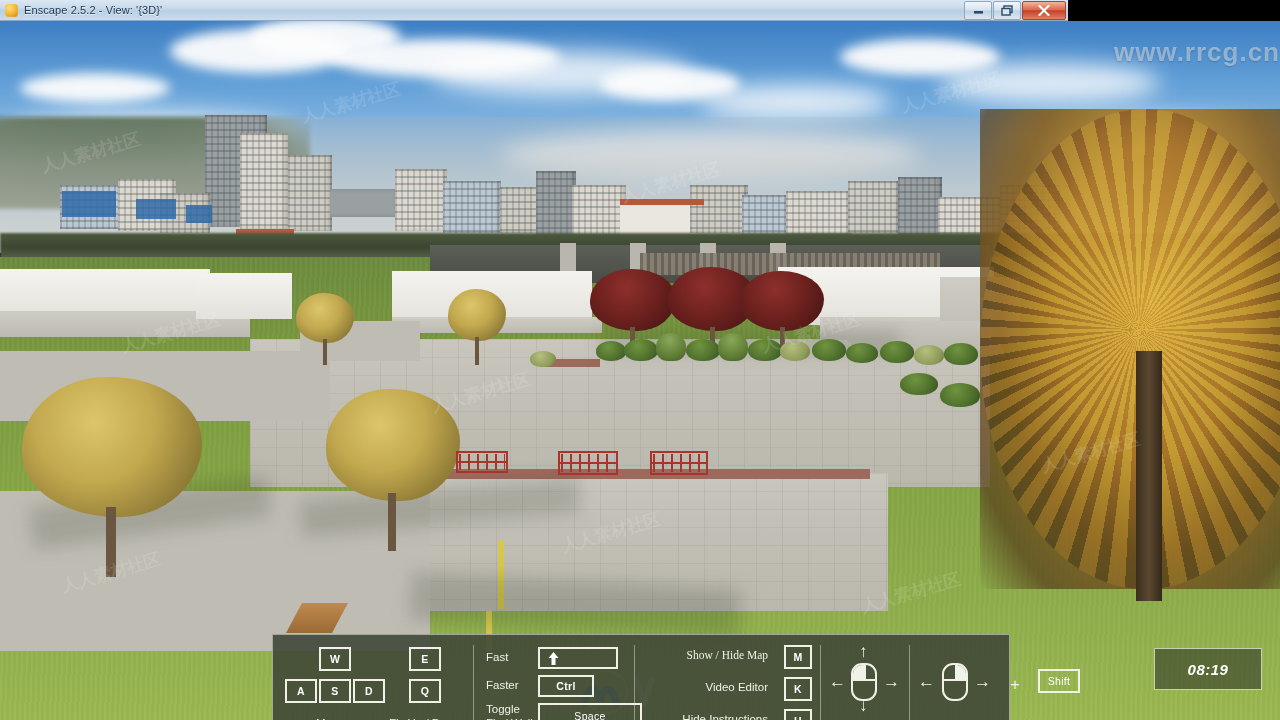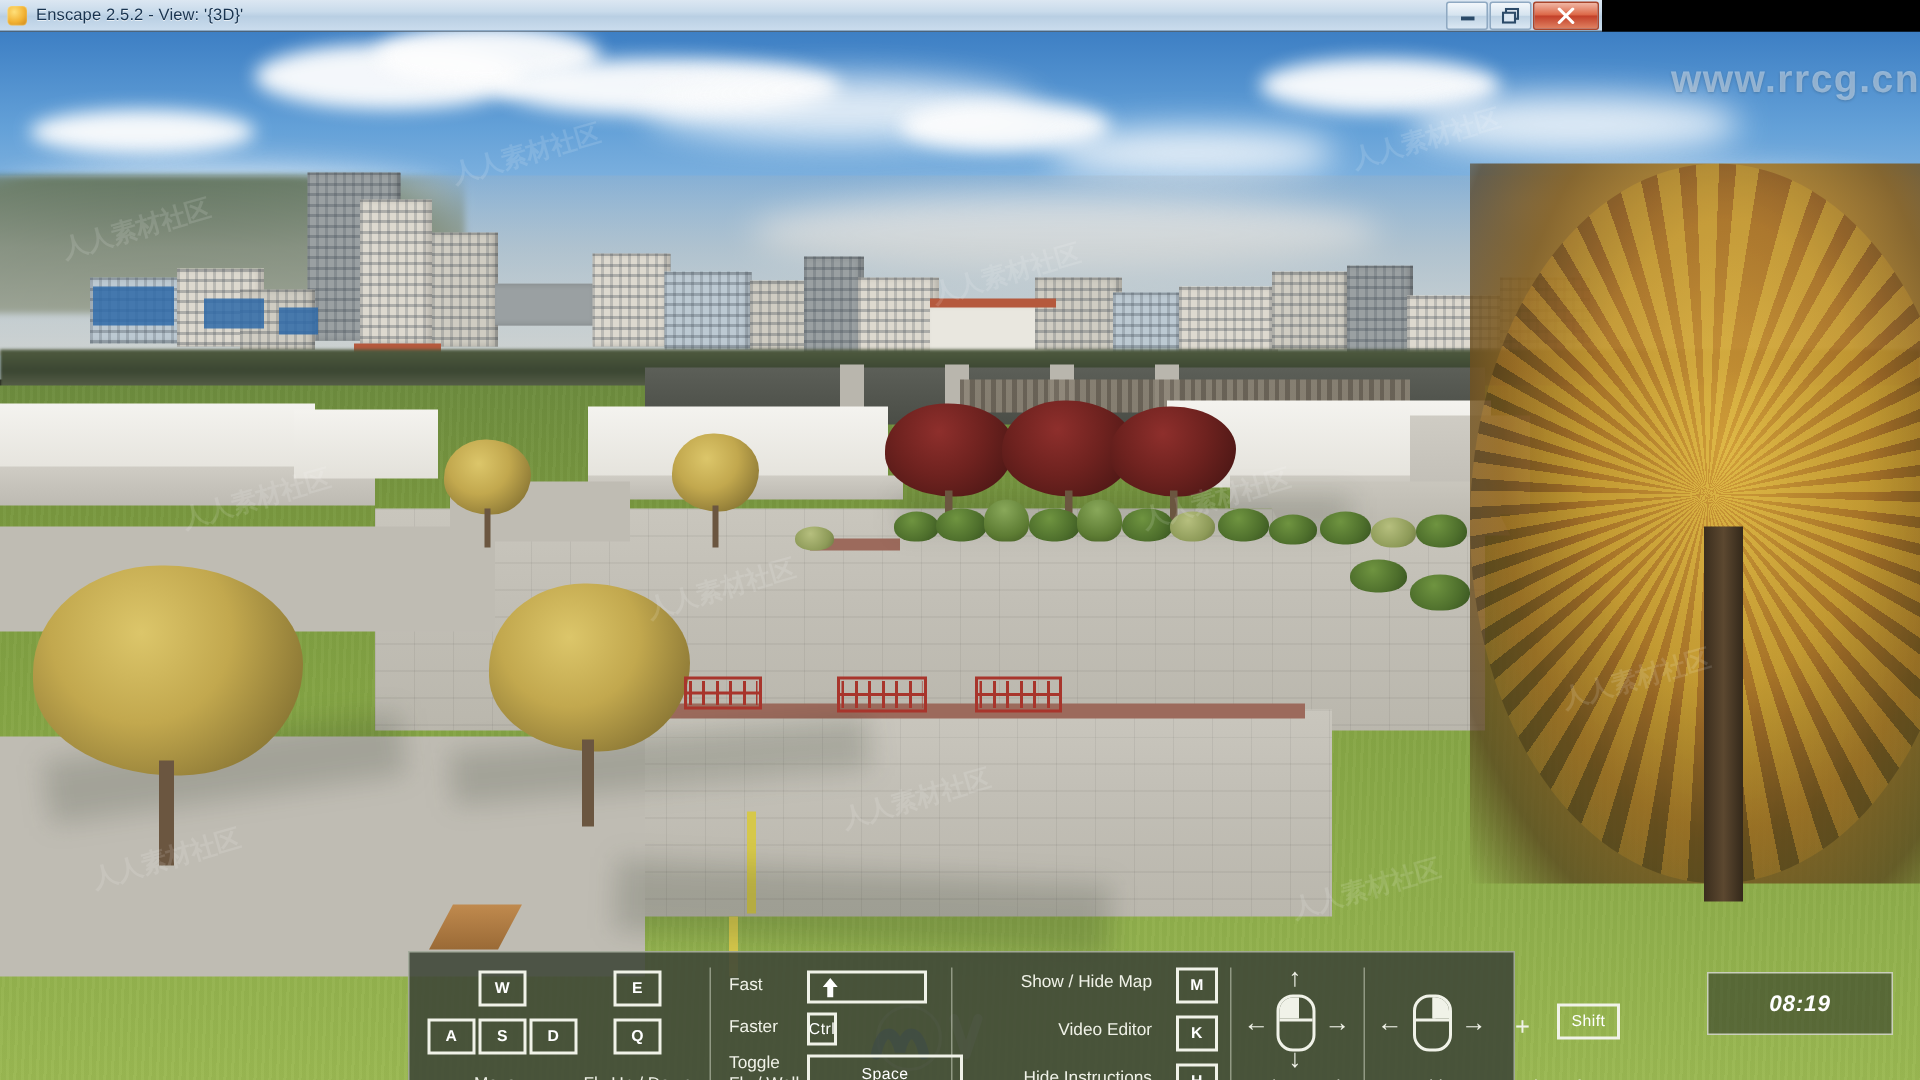--- a/index.html
+++ b/index.html
@@ -196,21 +196,21 @@
   
   .mouse { position: absolute; width: 26px; height: 38px; border: 2px solid #f0f2e8; border-radius: 11px; }
   .mouse .lbtn { position: absolute; left: 0; top: 0; width: 11px; height: 14px;
     background: #f0f2e8; border-radius: 9px 0 0 0; }
   .mouse .sep { position: absolute; left: 0; right: 0; top: 14px; height: 2px; background: #f0f2e8; }
   .mouse .vline { position: absolute; left: 11px; top: 0; width: 2px; height: 14px; background: #f0f2e8; }
   .arw { position: absolute; color: #f0f2e8; font-size: 17px; line-height: 1; }
 
   
   .tod {
-    position: absolute; right: 18px; bottom: 30px; width: 124px; height: 42px;
+    position: absolute; right: 18px; bottom: 30px; width: 108px; height: 42px;
     border: 1px solid rgba(240,242,232,.75); background: rgba(40,46,36,.55);
     display: flex; align-items: center; justify-content: center; z-index: 46;
   }
   .tod span { color: #fff; font-size: 15px; font-weight: 700; font-style: italic; letter-spacing: .5px; }
 
   .lilogo {
     position: absolute; right: 14px; bottom: 10px; z-index: 47;
     display: flex; align-items: center; color: #fff;
     font-size: 19px; font-weight: 700; letter-spacing: -.2px;
     text-shadow: 0 1px 3px rgba(0,0,0,.45);
@@ -431,31 +431,31 @@
 
       <div class="hp-col" style="width:160px;">
         <div class="rowlabel" style="left:12px;top:16px;">Fast</div>
         <div class="key" style="position:absolute;left:64px;top:12px;width:80px;height:22px;justify-content:flex-start;padding-left:8px;">
           <svg width="11" height="13" viewBox="0 0 11 13">
             <path d="M5.5 0 L10.5 6 L7.5 6 L7.5 13 L3.5 13 L3.5 6 L0.5 6 Z" fill="#ffffff"></path>
           </svg>
         </div>
 
         <div class="rowlabel" style="left:12px;top:44px;">Faster</div>
-        <div class="key" style="position:absolute;left:64px;top:40px;width:20px;height:22px;font-weight:400;">Ctrl</div>
+        <div class="key" style="position:absolute;left:64px;top:40px;width:56px;height:22px;font-weight:700;">Ctrl</div>
 
         <div class="rowlabel" style="left:12px;top:68px;">Toggle</div>
         <div class="rowlabel" style="left:12px;top:82px;">Fly / Walk</div>
         <div class="key" style="position:absolute;left:64px;top:68px;width:104px;height:26px;font-weight:400;">Space</div>
       </div>
 
       <div class="hp-div"></div>
 
       <div class="hp-col" style="width:185px;">
-        <div class="rowlabel" style="right:52px;top:14px;">Show / Hide Map</div>
+        <div class="rowlabel" style="right:52px;top:14px;font-family:Liberation Serif, serif;">Show / Hide Map</div>
         <div class="key" style="position:absolute;right:8px;top:10px;width:28px;height:24px;">M</div>
 
         <div class="rowlabel" style="right:52px;top:46px;">Video Editor</div>
         <div class="key" style="position:absolute;right:8px;top:42px;width:28px;height:24px;">K</div>
 
         <div class="rowlabel" style="right:52px;top:78px;">Hide Instructions</div>
         <div class="key" style="position:absolute;right:8px;top:74px;width:28px;height:24px;">H</div>
       </div>
 
       <div class="hp-div"></div>

